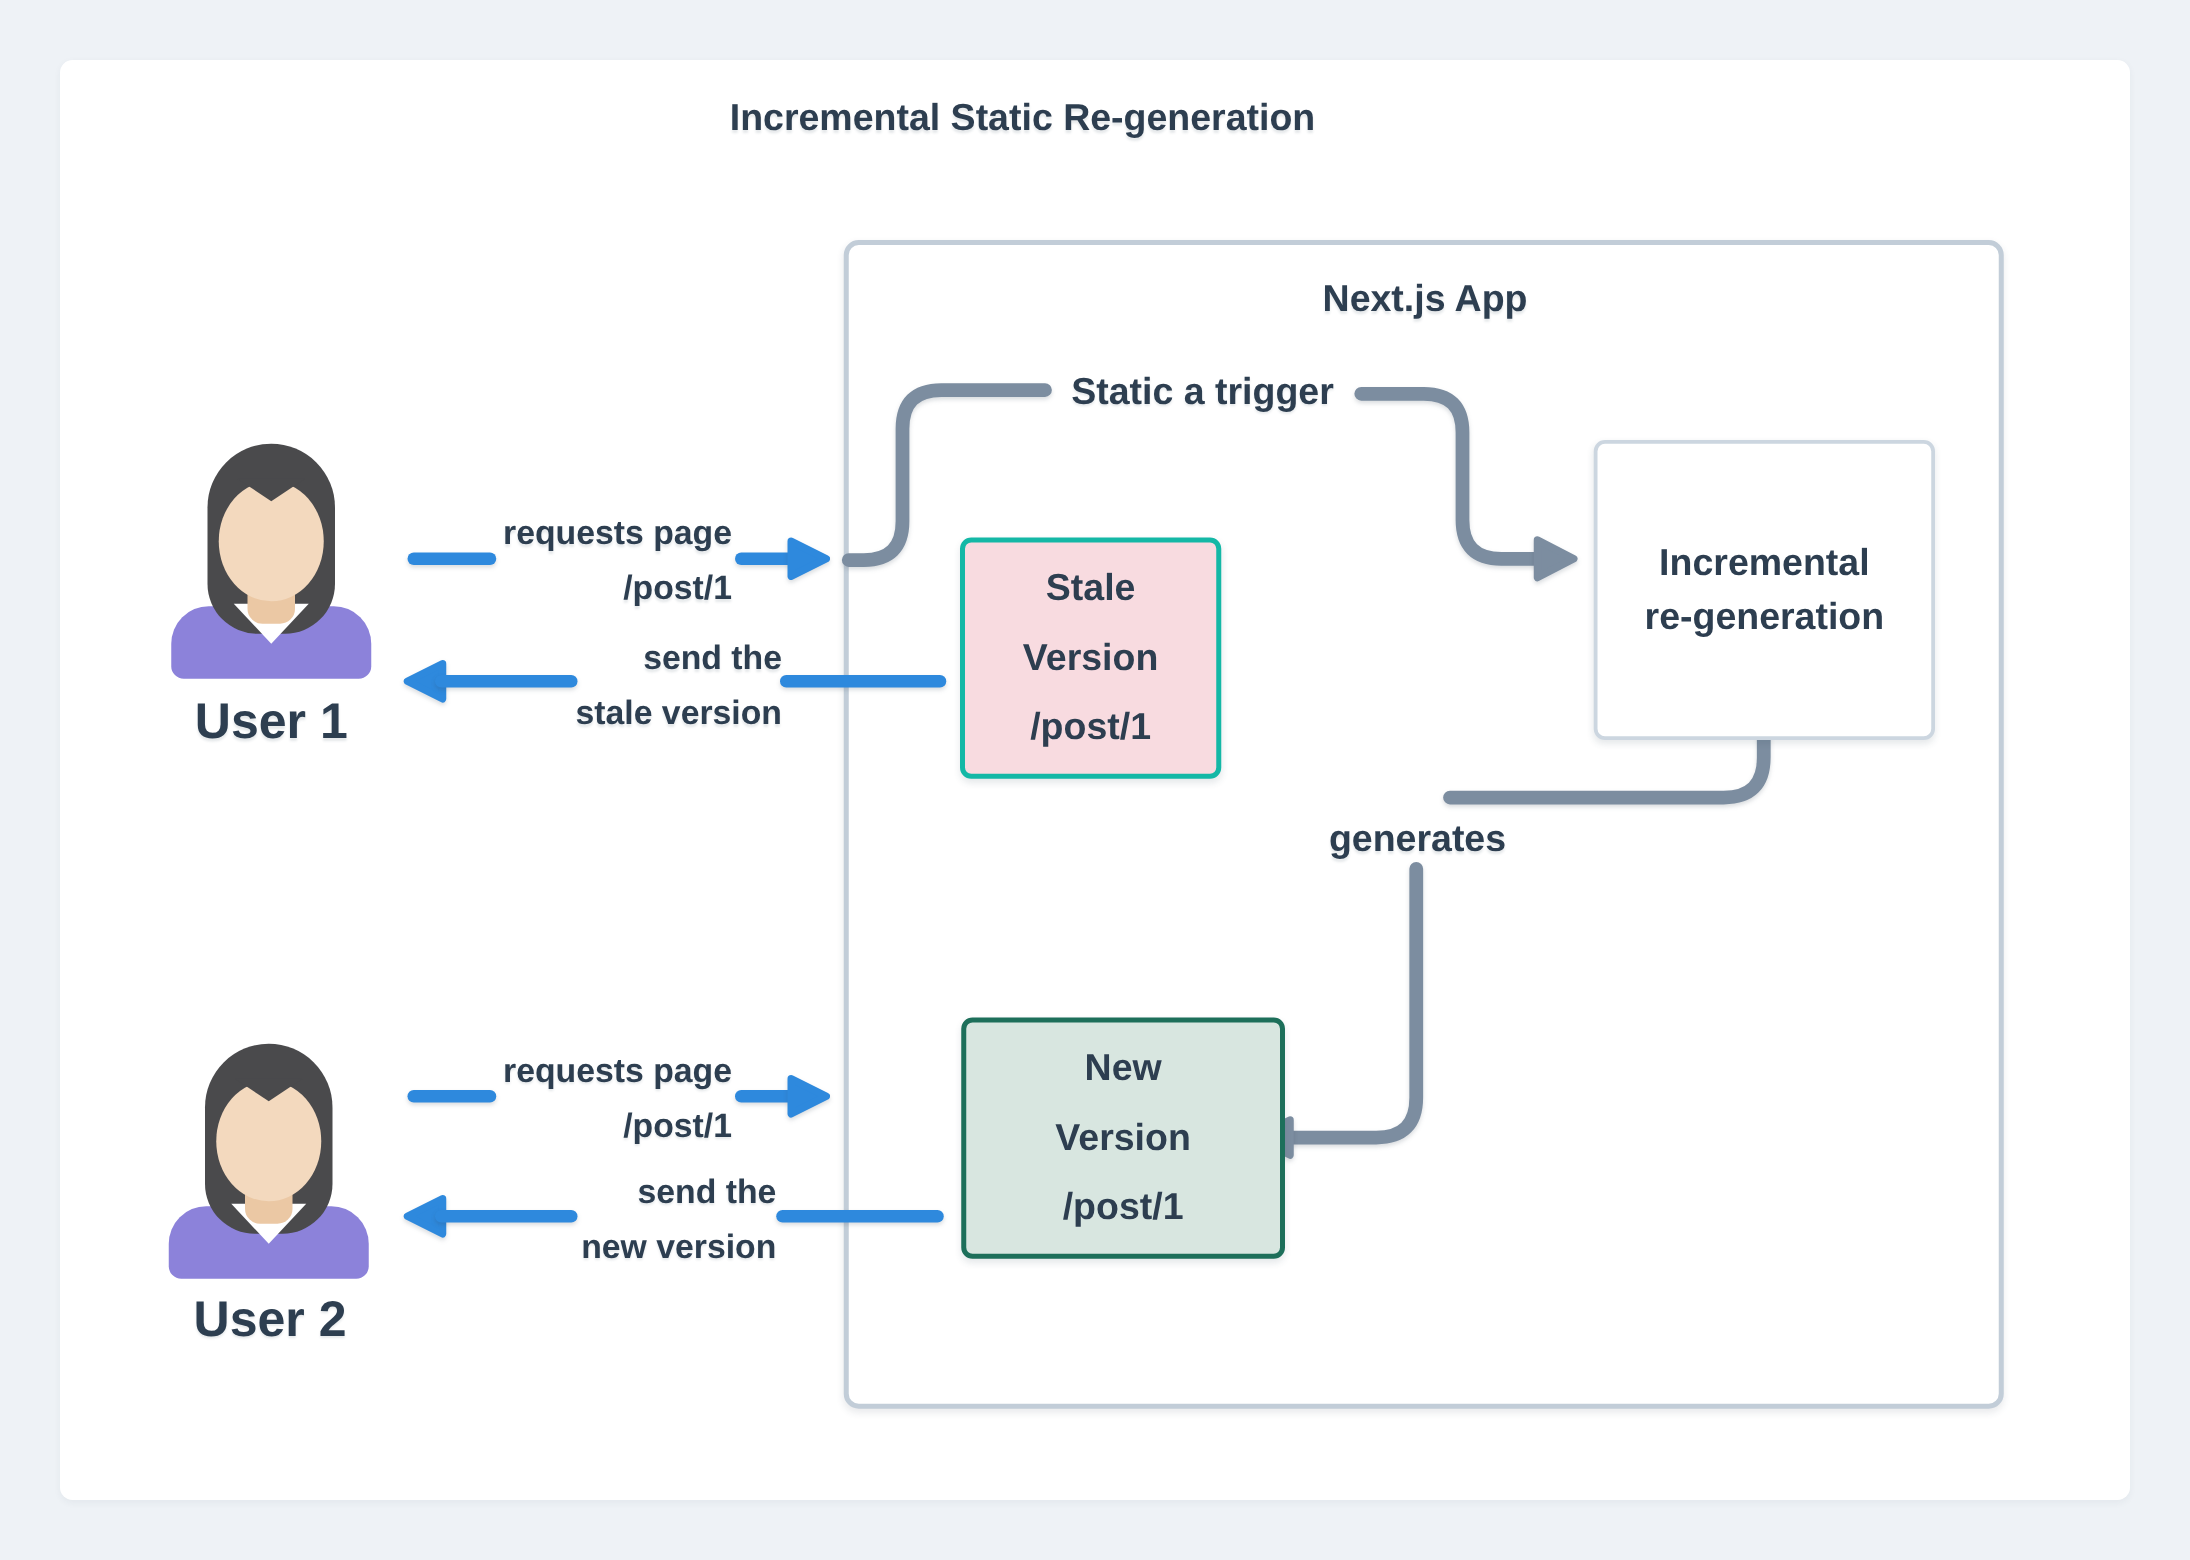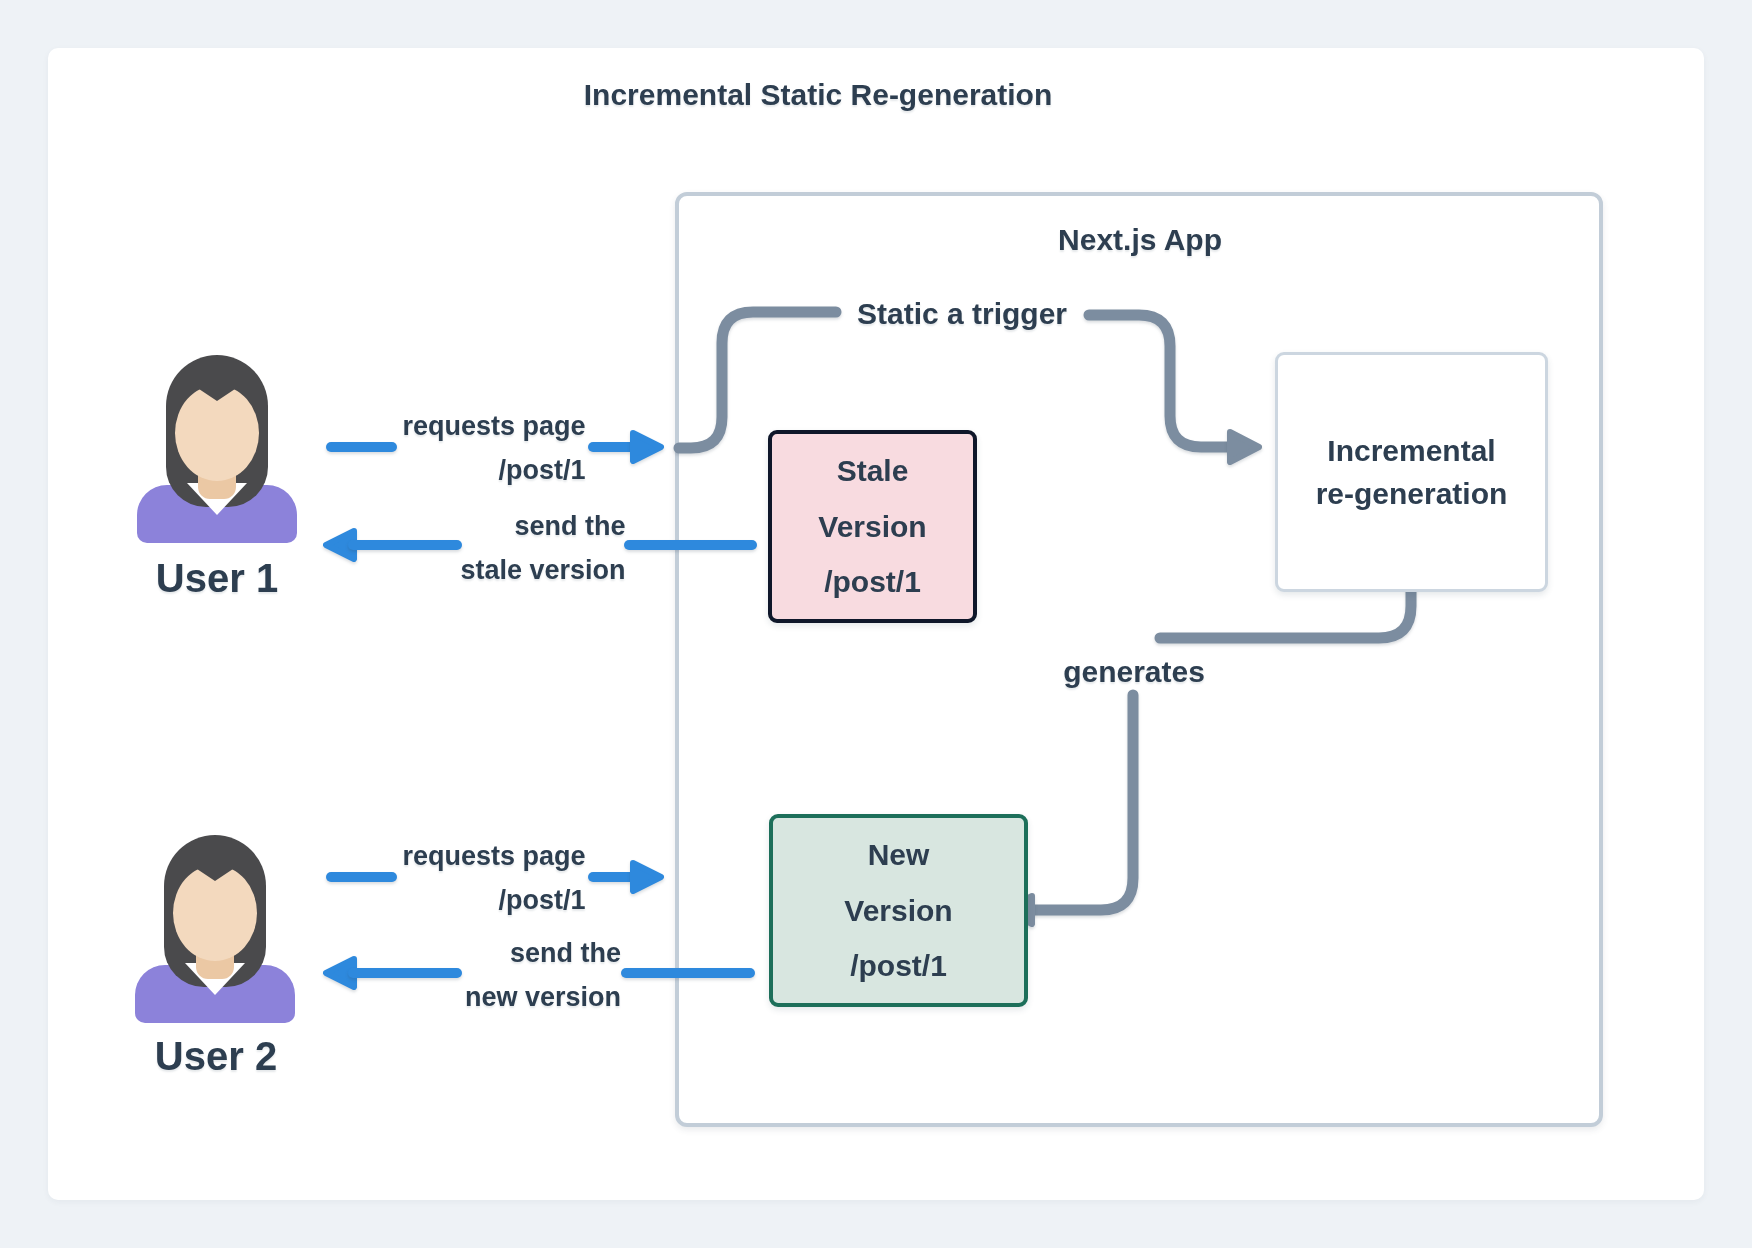--- a/index.html
+++ b/index.html
@@ -53,21 +53,21 @@
   }
   .node {
     position:absolute; box-sizing:border-box; border-radius:9px;
     display:flex; flex-direction:column; align-items:center; justify-content:center;
     font-size:30px; font-weight:600; text-align:center;
     box-shadow:0 3px 6px rgba(45,62,80,.12);
   }
   .node .ln { display:block; }
   .node-stale {
     left:768px; top:430px; width:209px; height:193px;
-    background:#f8dbe0; border:4px solid #0f172a; line-height:1.85;
+    background:#f8dbe0; border:4px solid #14b8a6; line-height:1.85;
   }
   .node-new {
     left:769px; top:814px; width:259px; height:193px;
     background:#d8e6e0; border:4px solid #1d6f5a; line-height:1.85;
   }
   .node-regen {
     left:1275px; top:352px; width:273px; height:240px;
     background:#ffffff; border:3px solid #ccd6e0; line-height:1.45;
   }
   svg.wires { position:absolute; left:0; top:0; }

